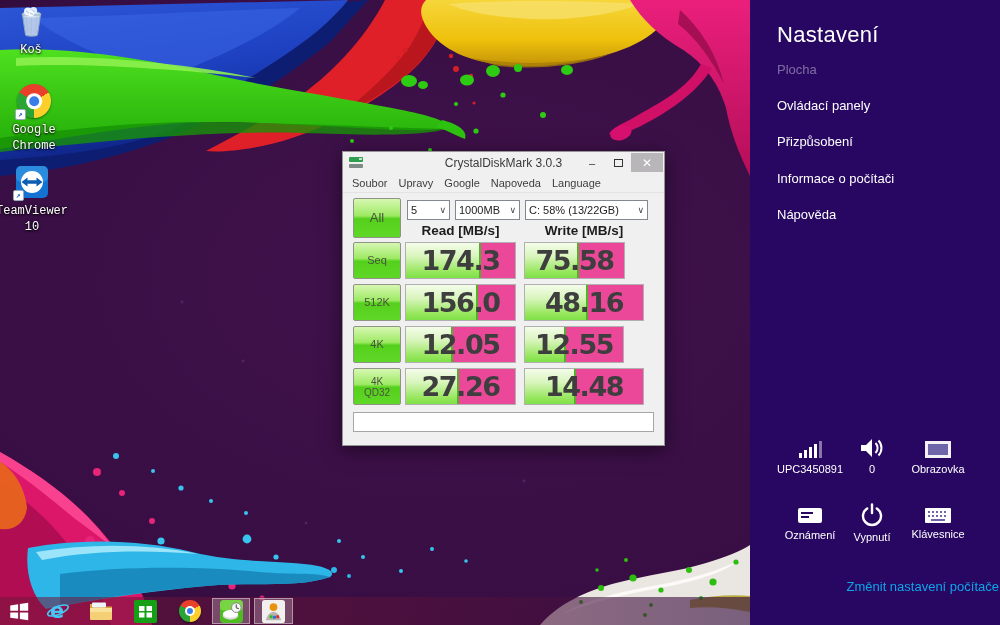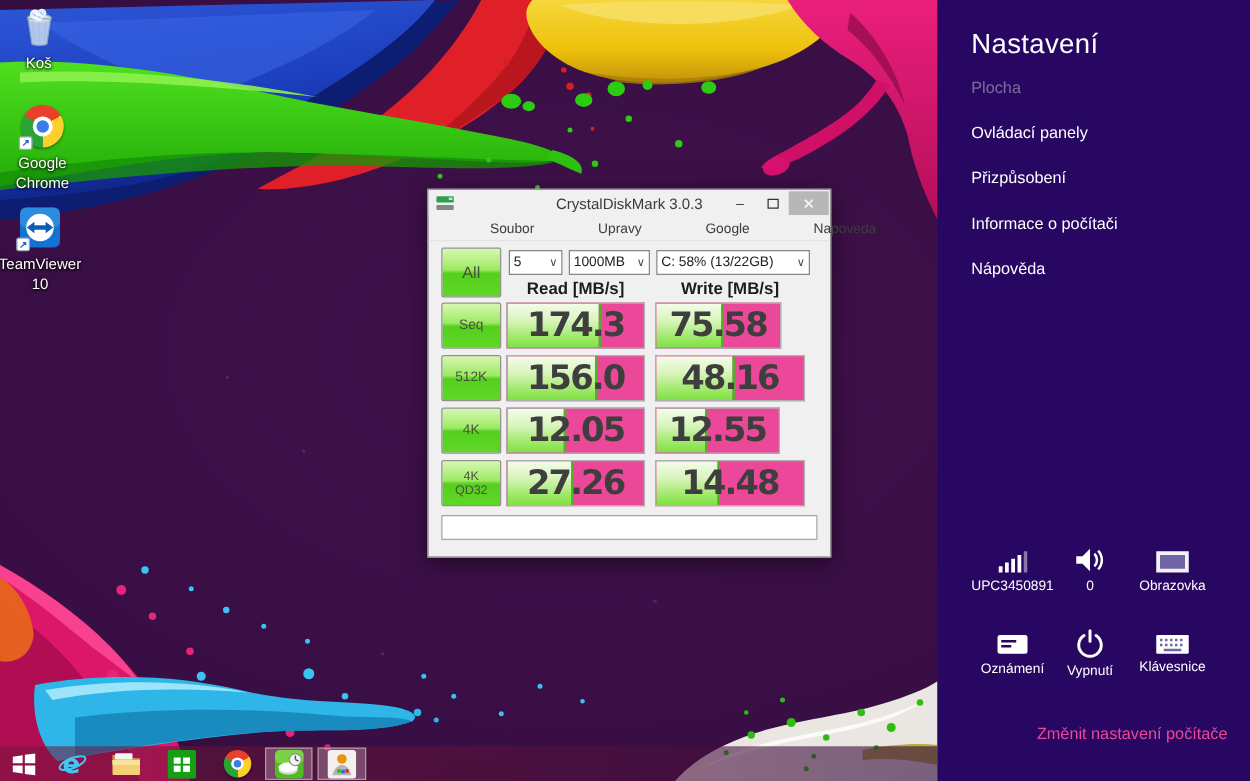--- a/index.html
+++ b/index.html
@@ -5,21 +5,21 @@
   html,body{margin:0;padding:0;background:#111;}
   #stage{position:relative;width:1000px;height:625px;overflow:hidden;
          font-family:"Liberation Sans",sans-serif;-webkit-font-smoothing:antialiased;}
   #stage *{box-sizing:border-box;}
   svg{display:block;}
 
   
   #wallpaper{position:absolute;inset:0;}
 
   
-  .desk-icon{position:absolute;display:flex;flex-direction:column;align-items:center;cursor:pointer;}
+  .desk-icon{position:absolute;display:flex;flex-direction:column;align-items:center;cursor:pointer;font-family:Liberation Mono, monospace;}
   .desk-icon .lbl{margin-top:4px;font-size:12px;line-height:1.35;color:#fff;text-align:center;
                   text-shadow:0 1px 2px rgba(0,0,0,.95),0 0 3px rgba(0,0,0,.7);}
   .shortcut-badge{position:absolute;left:-2px;bottom:-2px;width:11px;height:11px;background:#fff;
                   border:1px solid #9ab;border-radius:2px;font-size:8px;line-height:9px;color:#2a62c8;
                   text-align:center;font-weight:bold;}
   .chrome-ball{position:relative;border-radius:50%;
      background:conic-gradient(from -60deg,#e8402a 0deg 120deg,#fdcf2a 120deg 240deg,#2aa434 240deg 360deg);
      box-shadow:0 1px 2px rgba(0,0,0,.5);}
   .chrome-hub{position:absolute;left:50%;top:50%;transform:translate(-50%,-50%);
      width:46%;height:46%;border-radius:50%;background:#fff;display:flex;align-items:center;justify-content:center;}
@@ -31,21 +31,21 @@
   .cdm-titlebar{position:relative;height:22px;background:#f0f0f0;}
   .cdm-title{position:absolute;left:0;right:0;top:4px;text-align:center;font-size:12px;color:#3a3a3a;}
   .cdm-app-icon{position:absolute;left:6px;top:4px;}
   .cdm-controls{position:absolute;right:1px;top:1px;display:flex;}
   .cap-btn{width:26px;height:19px;display:flex;align-items:center;justify-content:center;
            font-size:11px;color:#333;cursor:pointer;}
   .cap-btn.close{width:32px;background:#b9b6b9;color:#fff;font-size:12px;}
   .cap-btn .maxbox{width:9px;height:8px;border:1px solid #333;display:block;}
   .cdm-menubar{display:flex;gap:11px;height:19px;align-items:center;padding-left:9px;
                font-size:11px;color:#3d3d3d;border-bottom:1px solid #e3e3e3;}
-  .cdm-menubar span{cursor:default;margin-left:40px;}
+  .cdm-menubar span{cursor:default;}
   .cdm-body{position:relative;height:252px;}
   .green-btn{position:absolute;left:10px;width:48px;border:1px solid #8f9486;border-radius:2px;
      background:linear-gradient(180deg,#d7f7b2 0%,#9dea64 44%,#55d01d 52%,#5fd726 100%);
      display:flex;align-items:center;justify-content:center;text-align:center;
      color:#49523c;cursor:pointer;line-height:1.1;}
   #btn-all{top:5px;height:40px;font-size:13px;}
   .cdm-select{position:absolute;top:7px;height:20px;background:#fff;border:1px solid #828790;
      display:flex;align-items:center;font-size:11px;color:#222;padding:0 3px;cursor:pointer;}
   .cdm-select .chev{margin-left:auto;font-size:9px;color:#444;padding-left:3px;}
   .col-head{position:absolute;top:29px;height:18px;font-size:13.5px;font-weight:bold;color:#1d1d1d;
@@ -60,21 +60,21 @@
   .cdm-comment{position:absolute;left:10px;top:219px;width:301px;height:20px;border:1px solid #a6a6a6;
      background:#fff;font-size:11px;padding:0 4px;outline:none;}
 
   
   .charms{position:absolute;left:750px;top:0;width:250px;height:625px;}
   .charms-title{position:absolute;left:27px;top:22px;font-size:22px;font-weight:300;color:#fff;letter-spacing:.3px;}
   .charm-item{position:absolute;left:27px;font-size:13px;color:#fff;cursor:pointer;}
   .charm-item.dimmed{color:rgba(255,255,255,.4);}
   .tile{position:absolute;width:62px;display:flex;flex-direction:column;align-items:center;cursor:pointer;}
   .tile .t-label{margin-top:4px;font-size:11px;color:#fff;white-space:nowrap;}
-  .charm-footer{position:absolute;right:18px;top:579px;font-size:13px;color:#ec4899;cursor:pointer;}
+  .charm-footer{position:absolute;right:1px;top:579px;font-size:13px;color:#0ea5e9;cursor:pointer;}
 
   
   .taskbar{position:absolute;left:0;top:597px;width:750px;height:28px;
      background:linear-gradient(90deg,rgba(116,22,58,.55) 0%,rgba(96,18,56,.55) 45%,rgba(52,14,64,.62) 100%);}
   .tb-icon{position:absolute;top:2px;width:26px;height:24px;display:flex;align-items:center;justify-content:center;cursor:pointer;}
   .tb-box{position:absolute;top:1px;height:26px;background:rgba(255,255,255,.24);
      border:1px solid rgba(255,255,255,.42);display:flex;align-items:center;justify-content:center;cursor:pointer;}
 </style>
 </head>
 <body>

